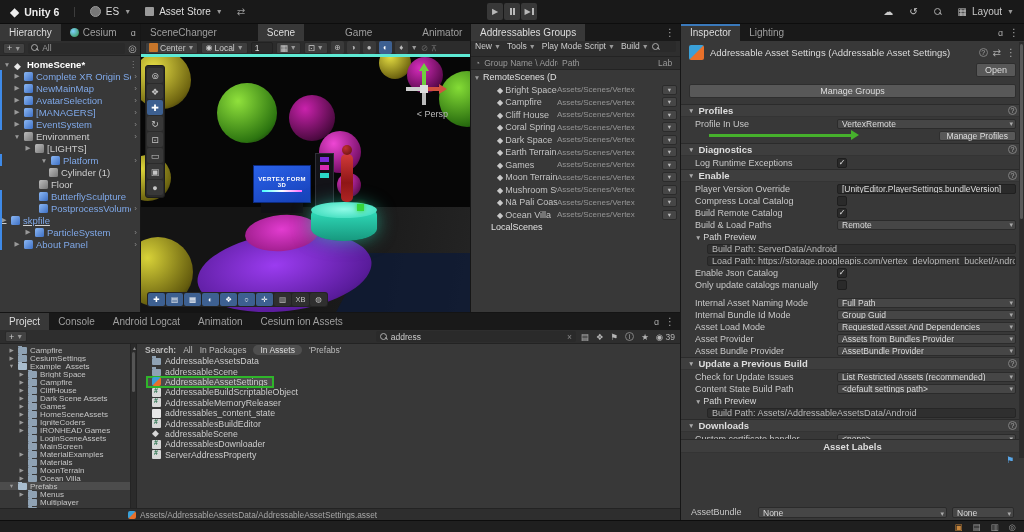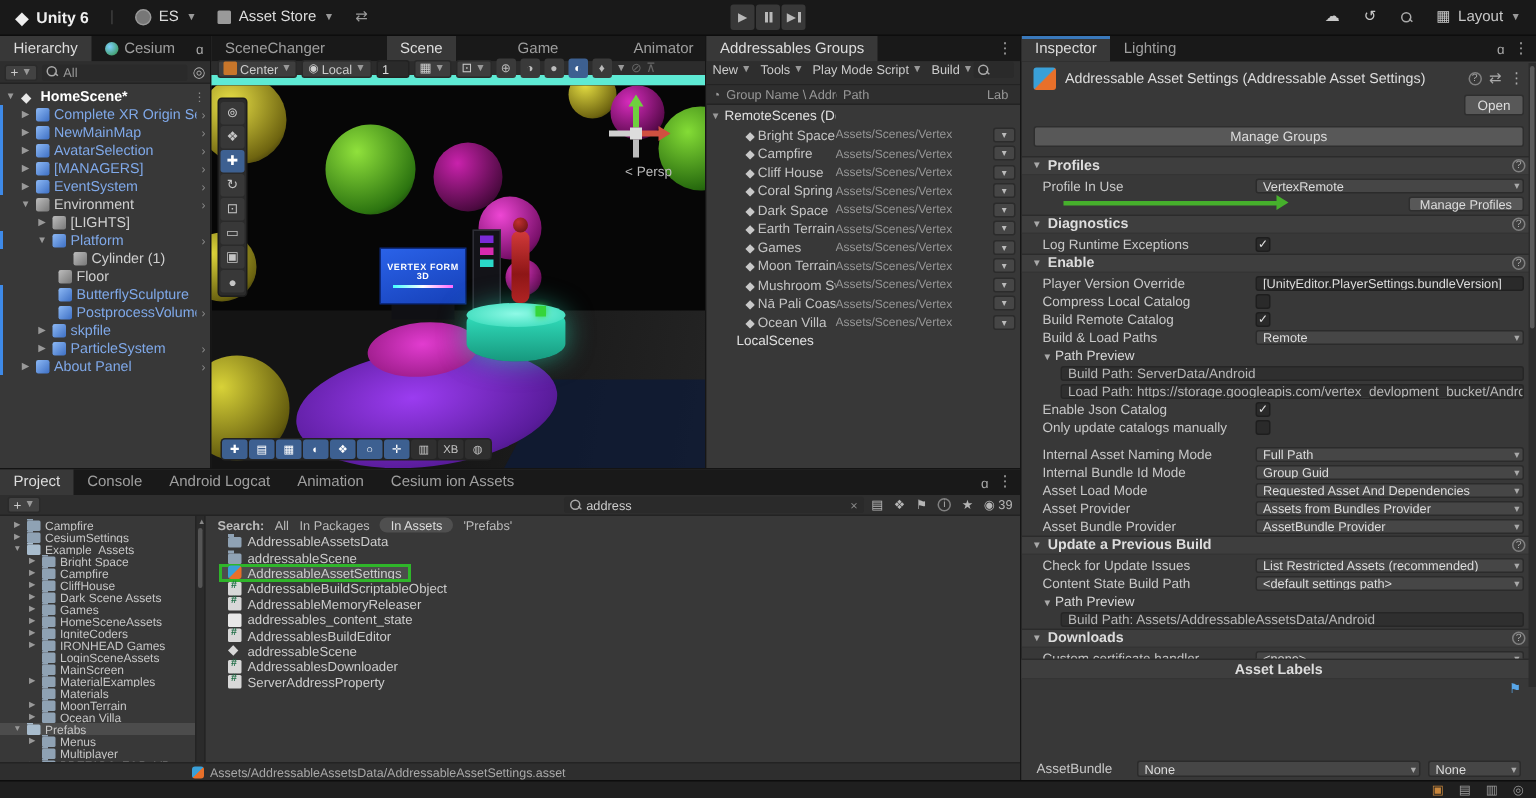--- a/index.html
+++ b/index.html
@@ -71,21 +71,21 @@
   .hic-unity { background:transparent; width:10px; }
   .hic-unity::before { content:"◆"; color:#e8e8e8; font-size:9px; line-height:9px; }
   .hlabel { flex:1; white-space:nowrap; overflow:hidden; font-size:9.5px; }
   .hlabel.blue { color:#7fa8e8; }
   .hlabel.bold { font-weight:bold; color:#fff; }
   .hend { color:#8a8a8a; font-size:8px; flex:none; }
 
   
   .scene-panel { width:330px; display:flex; flex-direction:column; border-right:1px solid #161616;
                  background:#383838; }
-  .scene-toolbar { height:16px; background:#2c2c2c; border-bottom:7px solid #5eead4; flex:none;
+  .scene-toolbar { height:16px; background:#2c2c2c; border-bottom:3px solid #5eead4; flex:none;
                    display:flex; align-items:center; gap:3px; padding:0 4px; font-size:8.5px; color:#ccc; }
   .stb-btn { background:#3e3e3e; border:1px solid #292929; border-radius:2px; height:12px;
              display:flex; align-items:center; gap:2px; padding:0 3px; white-space:nowrap; }
   .stb-field { background:#2a2a2a; border:1px solid #222; border-radius:2px; height:12px;
                width:22px; display:flex; align-items:center; padding:0 3px; color:#ddd; }
   .stb-round { width:13px; height:13px; border-radius:2px; background:#3a3a3a; display:flex;
                align-items:center; justify-content:center; font-size:8px; color:#bbb; flex:none; }
   .stb-round.on { background:#3d6091; color:#fff; }
   .stb-dim { color:#666; }
   .viewport { flex:1; position:relative; overflow:hidden; background:#060606; }
@@ -413,21 +413,21 @@
               </div>
 
               <div class="hrow" style="padding-left: 24px;">
                 <span class="bar"></span>
                 <span class="fold">▶</span>
                 <span class="hicon hic-cube"></span>
                 <span class="hlabel">[LIGHTS]</span>
                 <span class="hend"></span>
               </div>
 
-              <div class="hrow mod" style="padding-left: 24px;">
+              <div class="hrow mod" style="padding-left: 40px;">
                 <span class="bar"></span>
                 <span class="fold">▼</span>
                 <span class="hicon hic-cubeblue"></span>
                 <span class="hlabel blue">Platform</span>
                 <span class="hend">›</span>
               </div>
 
               <div class="hrow" style="padding-left: 38px;">
                 <span class="bar"></span>
                 <span class="fold"></span>
@@ -453,21 +453,21 @@
               </div>
 
               <div class="hrow mod" style="padding-left: 28px;">
                 <span class="bar"></span>
                 <span class="fold"></span>
                 <span class="hicon hic-cubeblue"></span>
                 <span class="hlabel blue">PostprocessVolume</span>
                 <span class="hend">›</span>
               </div>
 
-              <div class="hrow mod" style="padding-left: 24px;">
+              <div class="hrow mod" style=" text-decoration: underline;">
                 <span class="bar"></span>
                 <span class="fold">▶</span>
                 <span class="hicon hic-cubeblue"></span>
                 <span class="hlabel blue">skpfile</span>
                 <span class="hend"></span>
               </div>
 
               <div class="hrow mod" style="padding-left: 24px;">
                 <span class="bar"></span>
                 <span class="fold">▶</span>

